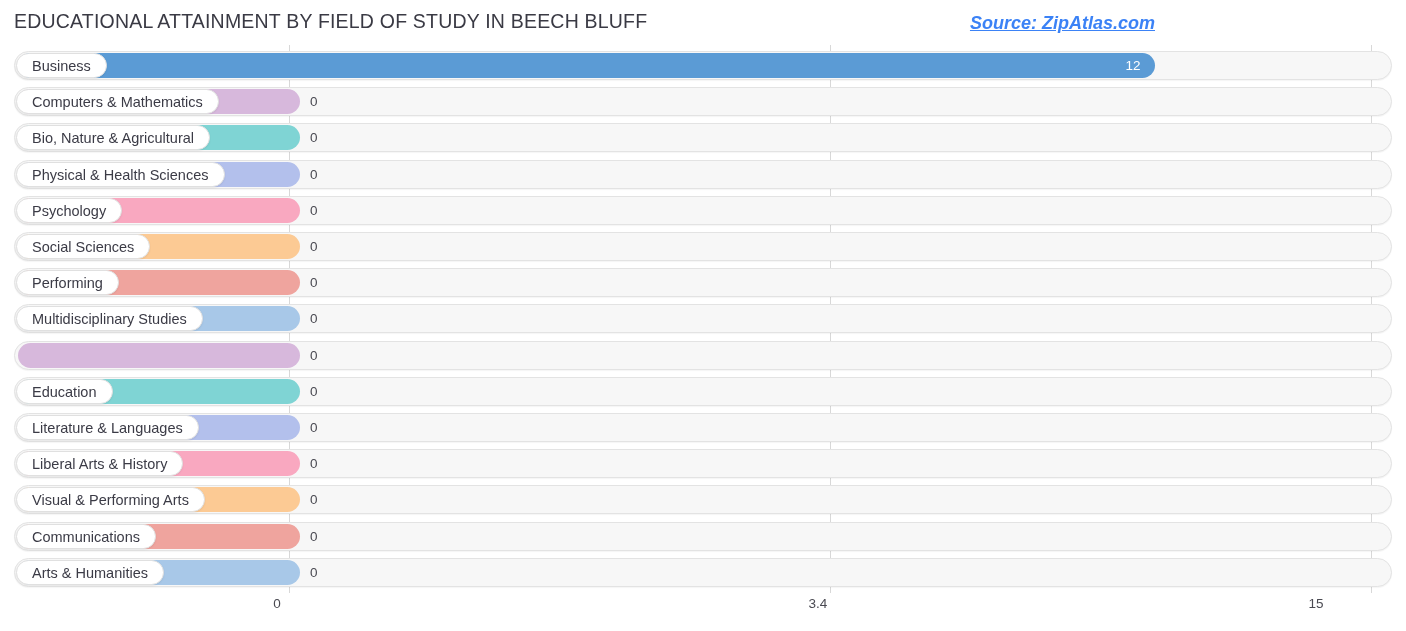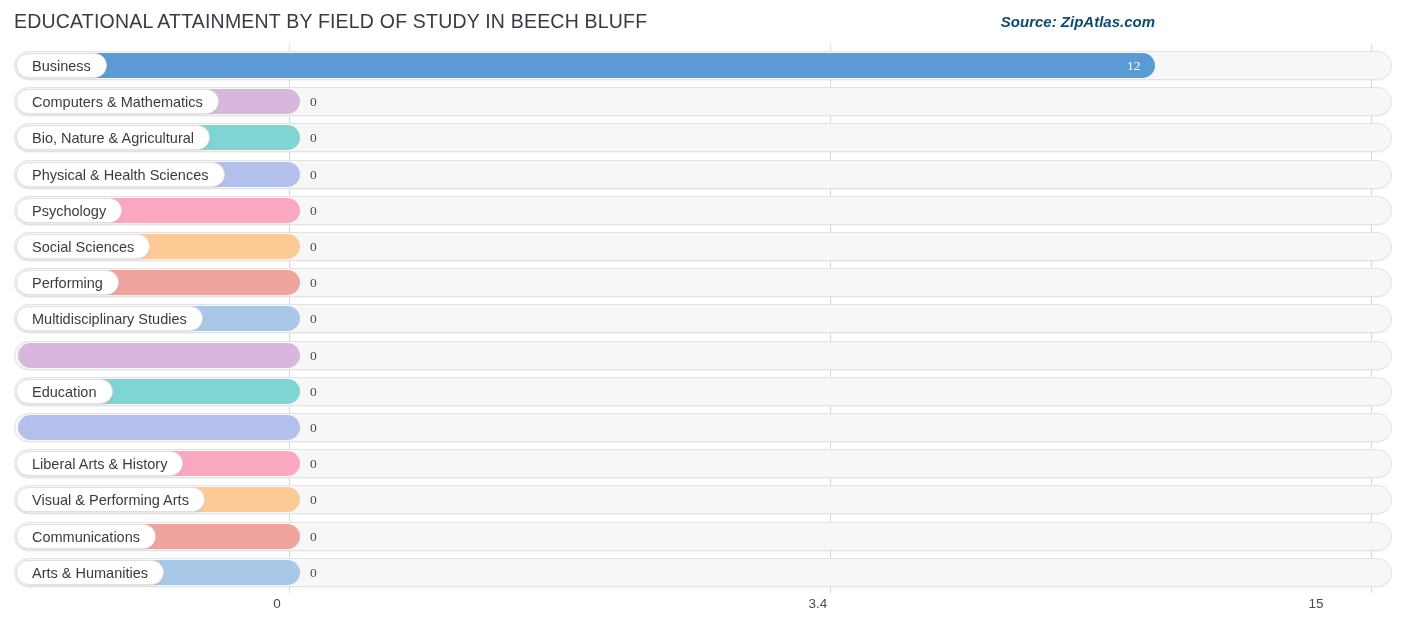--- a/index.html
+++ b/index.html
@@ -30,25 +30,26 @@
     top: 10px;
     font-size: 19.5px;
     letter-spacing: 0.2px;
     color: #3a3a44;
     white-space: nowrap;
   }
   .source-note {
     position: absolute;
     right: 14px;
     top: 13px;
-    font-size: 15px;
+    font-size: 18px;
     font-style: italic;
     font-weight: bold;
-    color: #0c4a6e;
-    white-space: nowrap;
+    color: #3b82f6;
+    white-space: nowrap;
+    text-decoration: underline;
   }
 
   
   .plot {
     position: absolute;
     left: 0;
     top: 45px;
     width: 1406px;
     height: 548px;
   }
@@ -84,21 +85,20 @@
     box-sizing: border-box;
     box-shadow: 0 1px 1px rgba(0,0,0,0.045);
   }
   .bar {
     position: absolute;
     left: 18px;
     top: 5px;
     height: 25px;
     border-radius: 13px;
     box-sizing: border-box;
-    font-family: Liberation Serif, serif;
   }
   .bar-value {
     position: absolute;
     right: 14px;
     top: 0;
     line-height: 25px;
     font-size: 13.5px;
     color: #ffffff;
   }
   .bar-value.outside {
@@ -219,20 +219,21 @@
       <div class="bar" style="width: 282px; background: rgb(127, 212, 212);">
         <span class="bar-value outside">0</span>
       </div>
       <div class="cat-capsule">Education</div>
     </div>
     <div class="row" style="top: 365px;">
       <div class="track"></div>
       <div class="bar" style="width: 282px; background: rgb(179, 192, 236);">
         <span class="bar-value outside">0</span>
       </div>
+      <div class="cat-capsule">Literature &amp; Languages</div>
     </div>
     <div class="row" style="top: 401.2px;">
       <div class="track"></div>
       <div class="bar" style="width: 282px; background: rgb(249, 168, 192);">
         <span class="bar-value outside">0</span>
       </div>
       <div class="cat-capsule">Liberal Arts &amp; History</div>
     </div>
     <div class="row" style="top: 437.4px;">
       <div class="track"></div>

